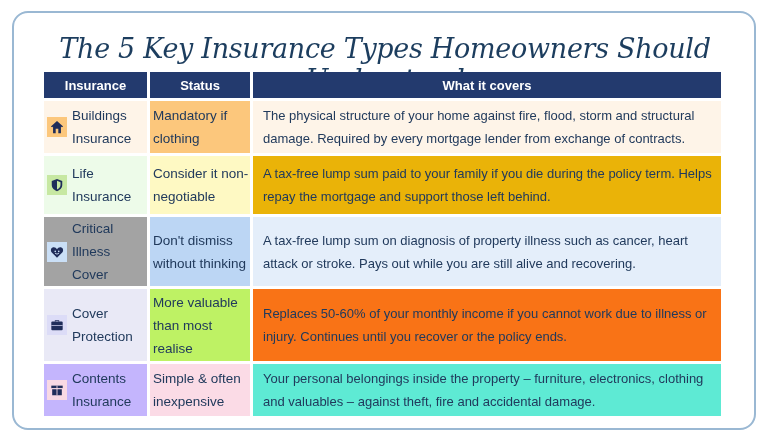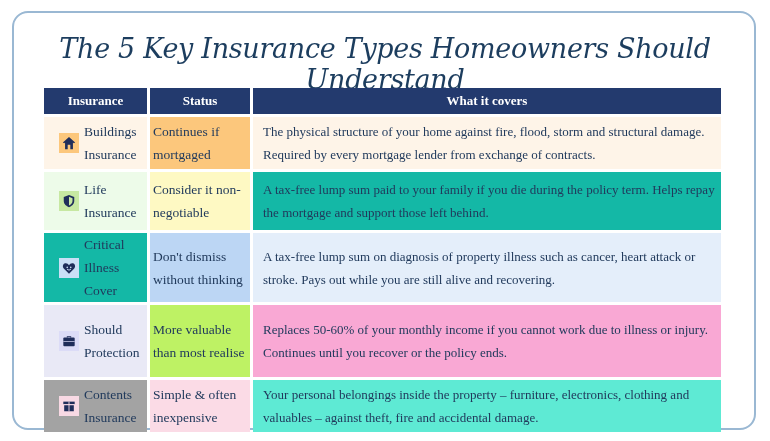--- a/index.html
+++ b/index.html
@@ -10,32 +10,31 @@
     .frame {
       position: absolute; left: 12px; top: 11px; width: 744px; height: 419px;
       border: 2px solid #9ab8d3; border-radius: 16px; box-sizing: border-box; background: #fff;
     }
     .title {
       position: absolute; left: 0; top: 33px; width: 770px; text-align: center;
       font-family: "DejaVu Serif", serif; font-style: italic; font-size: 27px;
       color: #1c3d5e; letter-spacing: -0.3px;
     }
     table.grid {
-      position: absolute; left: 44px; top: 88px; width: 683px;
+      position: absolute; left: 44px; top: 72px; width: 683px;
       border-collapse: separate; border-spacing: 3px 3px; margin: -3px;
       table-layout: fixed;
-      font-family: Liberation Serif, serif;
     }
     th {
       background: #233a6e; color: #fff; font-weight: bold; font-size: 13px;
       height: 26px; padding: 0; text-align: center;
     }
     td { padding: 0; vertical-align: middle; color: #213a5c; font-size: 13.5px; line-height: 22px; }
     td.ins { padding-left: 3px; }
-    td.ins .wrap { display: flex; align-items: center; margin-left: 12px; }
+    td.ins .wrap { display: flex; align-items: center; }
     .icon-box {
       width: 20px; height: 20px; display: flex; align-items: center; justify-content: center;
       margin-right: 5px; flex-shrink: 0;
     }
     .icon-box svg { width: 14px; height: 14px; }
     .ins-label { line-height: 23px; }
     td.status { padding-left: 3px; line-height: 23px; }
     td.covers { padding-left: 10px; padding-right: 6px; font-size: 13px; line-height: 23px; }
     tr.r1 td { height: 52px; }
     tr.r2 td { height: 58px; }
@@ -67,40 +66,40 @@
       <td class="ins" style="background:#fef4e8">
         <div class="wrap">
           <span class="icon-box" style="background:#fcc77c">
             <svg viewBox="0 0 16 16">
                 <path d="M8 1 L1 7.5 L2.5 8.3 L3.5 7.5 V15 H6.5 V10 H9.5 V15 H12.5 V7.5 L13.5 8.3 L15 7.5 Z" fill="#1f2d5a"></path>
               </svg>
           </span>
           <span class="ins-label">Buildings Insurance</span>
         </div>
       </td>
-      <td class="status" style="background:#fcc77c">Continues if mortgaged</td>
+      <td class="status" style="background:#fcc77c">Mandatory if clothing</td>
       <td class="covers" style="background:#fef4e8">The physical structure of your home against fire, flood, storm and structural damage. Required by every mortgage lender from exchange of contracts.</td>
     </tr>
     <tr class="r2">
       <td class="ins" style="background:#edfbe9">
         <div class="wrap">
           <span class="icon-box" style="background:#c7e8a2">
             <svg viewBox="0 0 16 16">
                 <path d="M8 1 L2 3.5 V8 C2 11.5 5 14 8 15 C11 14 14 11.5 14 8 V3.5 Z" fill="#1f2d5a"></path>
                 <path d="M8 3 L12 4.8 V8 C12 10.5 10 12.3 8 13 Z" fill="#c7e8a2"></path>
               </svg>
           </span>
           <span class="ins-label">Life Insurance</span>
         </div>
       </td>
       <td class="status" style="background:#fef9c3">Consider it non-negotiable</td>
-      <td class="covers" style="background:#14b8a6">A tax-free lump sum paid to your family if you die during the policy term. Helps repay the mortgage and support those left behind.</td>
+      <td class="covers" style="background:#eab308">A tax-free lump sum paid to your family if you die during the policy term. Helps repay the mortgage and support those left behind.</td>
     </tr>
     <tr class="r3">
-      <td class="ins" style="background:#14b8a6">
+      <td class="ins" style="background:#a3a3a3">
         <div class="wrap">
           <span class="icon-box" style="background:#cadff6">
             <svg viewBox="0 0 16 16">
                 <path d="M8 14.5 L2 8.5 C0.3 6.8 0.8 3.3 3.6 2.7 C5.5 2.3 7 3.4 8 4.8 C9 3.4 10.5 2.3 12.4 2.7 C15.2 3.3 15.7 6.8 14 8.5 Z" fill="#1f2d5a"></path>
                 <circle cx="6" cy="7.3" r="0.9" fill="#cadff6"></circle>
                 <circle cx="10" cy="7.3" r="0.9" fill="#cadff6"></circle>
                 <path d="M5.8 9.5 Q8 11.3 10.2 9.5" stroke="#cadff6" stroke-width="1" fill="none"></path>
               </svg>
           </span>
           <span class="ins-label">Critical Illness Cover</span>
@@ -112,28 +111,28 @@
     <tr class="r4">
       <td class="ins" style="background:#e9e9f6">
         <div class="wrap">
           <span class="icon-box" style="background:#dcdcf7">
             <svg viewBox="0 0 16 16">
                 <path d="M5.5 4 V2.5 H10.5 V4 H9.3 V3.5 H6.7 V4 Z" fill="#1f2d5a"></path>
                 <rect x="1.5" y="4" width="13" height="10" rx="1.2" fill="#1f2d5a"></rect>
                 <rect x="1.5" y="8" width="13" height="0.8" fill="#dcdcf7"></rect>
               </svg>
           </span>
-          <span class="ins-label">Should Protection</span>
+          <span class="ins-label">Cover Protection</span>
         </div>
       </td>
       <td class="status" style="background:#bef264">More valuable than most realise</td>
-      <td class="covers" style="background:#f9a8d4">Replaces 50-60% of your monthly income if you cannot work due to illness or injury. Continues until you recover or the policy ends.</td>
+      <td class="covers" style="background:#f97316">Replaces 50-60% of your monthly income if you cannot work due to illness or injury. Continues until you recover or the policy ends.</td>
     </tr>
     <tr class="r5">
-      <td class="ins" style="background:#a3a3a3">
+      <td class="ins" style="background:#c4b5fd">
         <div class="wrap">
           <span class="icon-box" style="background:#f8d9e4">
             <svg viewBox="0 0 16 16">
                 <rect x="1.5" y="3" width="13" height="3" fill="#1f2d5a"></rect>
                 <rect x="2.5" y="7" width="11" height="7" fill="#1f2d5a"></rect>
                 <rect x="7.5" y="3" width="1" height="11" fill="#f8d9e4"></rect>
                 <rect x="1.5" y="6" width="13" height="1" fill="#f8d9e4"></rect>
               </svg>
           </span>
           <span class="ins-label">Contents Insurance</span>

